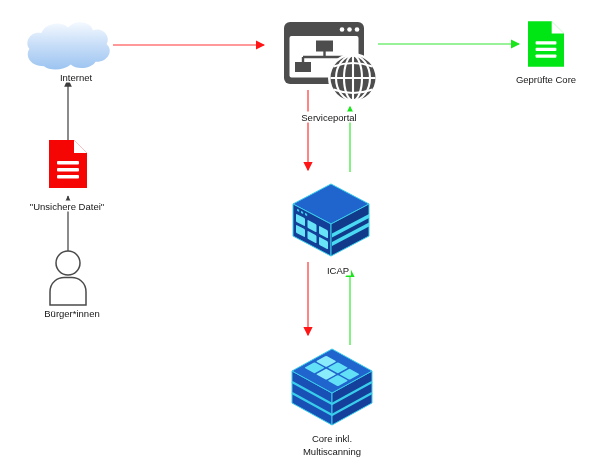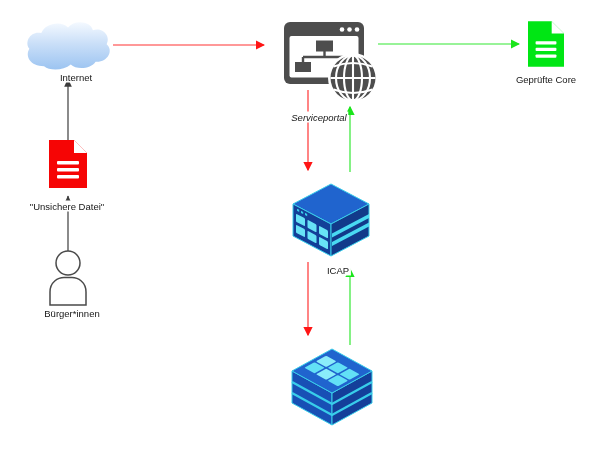--- a/index.html
+++ b/index.html
@@ -112,21 +112,21 @@
       <g stroke="#ffffff" stroke-width="2.1" fill="none">
         <line x1="26" y1="3.5" x2="26" y2="48.5"></line>
         <ellipse cx="26" cy="26" rx="9" ry="22.5"></ellipse>
         <ellipse cx="26" cy="26" rx="17" ry="22.5"></ellipse>
         <line x1="3.5" y1="26" x2="48.5" y2="26"></line>
         <path d="M6.5,14.5 Q26,7.5 45.5,14.5"></path>
         <path d="M6.5,37.5 Q26,44.5 45.5,37.5"></path>
       </g>
     </svg>
   </div>
-  <div class="label" style="left:319px; top:117px;font-style:italic;">Serviceportal</div>
+  <div class="label" style="left:329px; top:117px;">Serviceportal</div>
 
   <div class="icon" style="left:528px; top:20px;">
     <svg width="36" height="48" viewBox="0 0 38 48">
       <path d="M0,0 H25 L38,13 V48 H0 Z" fill="#00e614"></path>
       <path d="M25,0 L38,13 H25 Z" fill="#ffffff"></path>
       <rect x="8" y="21" width="22" height="3.4" rx="1" fill="#ffffff"></rect>
       <rect x="8" y="28" width="22" height="3.4" rx="1" fill="#ffffff"></rect>
       <rect x="8" y="35" width="22" height="3.4" rx="1" fill="#ffffff"></rect>
     </svg>
   </div>
@@ -169,14 +169,18 @@
       <g transform="translate(42,24) scale(1,0.55) rotate(45)">
         <rect x="-23.75" y="-15.5" width="14.5" height="14.5" rx="1.5" fill="#8aecfa"></rect>
         <rect x="-7.25" y="-15.5" width="14.5" height="14.5" rx="1.5" fill="#62e0f6"></rect>
         <rect x="9.25" y="-15.5" width="14.5" height="14.5" rx="1.5" fill="#62e0f6"></rect>
         <rect x="-23.75" y="1" width="14.5" height="14.5" rx="1.5" fill="#62e0f6"></rect>
         <rect x="-7.25" y="1" width="14.5" height="14.5" rx="1.5" fill="#8aecfa"></rect>
         <rect x="9.25" y="1" width="14.5" height="14.5" rx="1.5" fill="#62e0f6"></rect>
       </g>
     </svg>
   </div>
+  <div class="label" style="left:332px; top:445px;">
+    <span class="line">Core inkl.</span>
+    <span class="line">Multiscanning</span>
+  </div>
 
 </div>
 
 </body></html>

